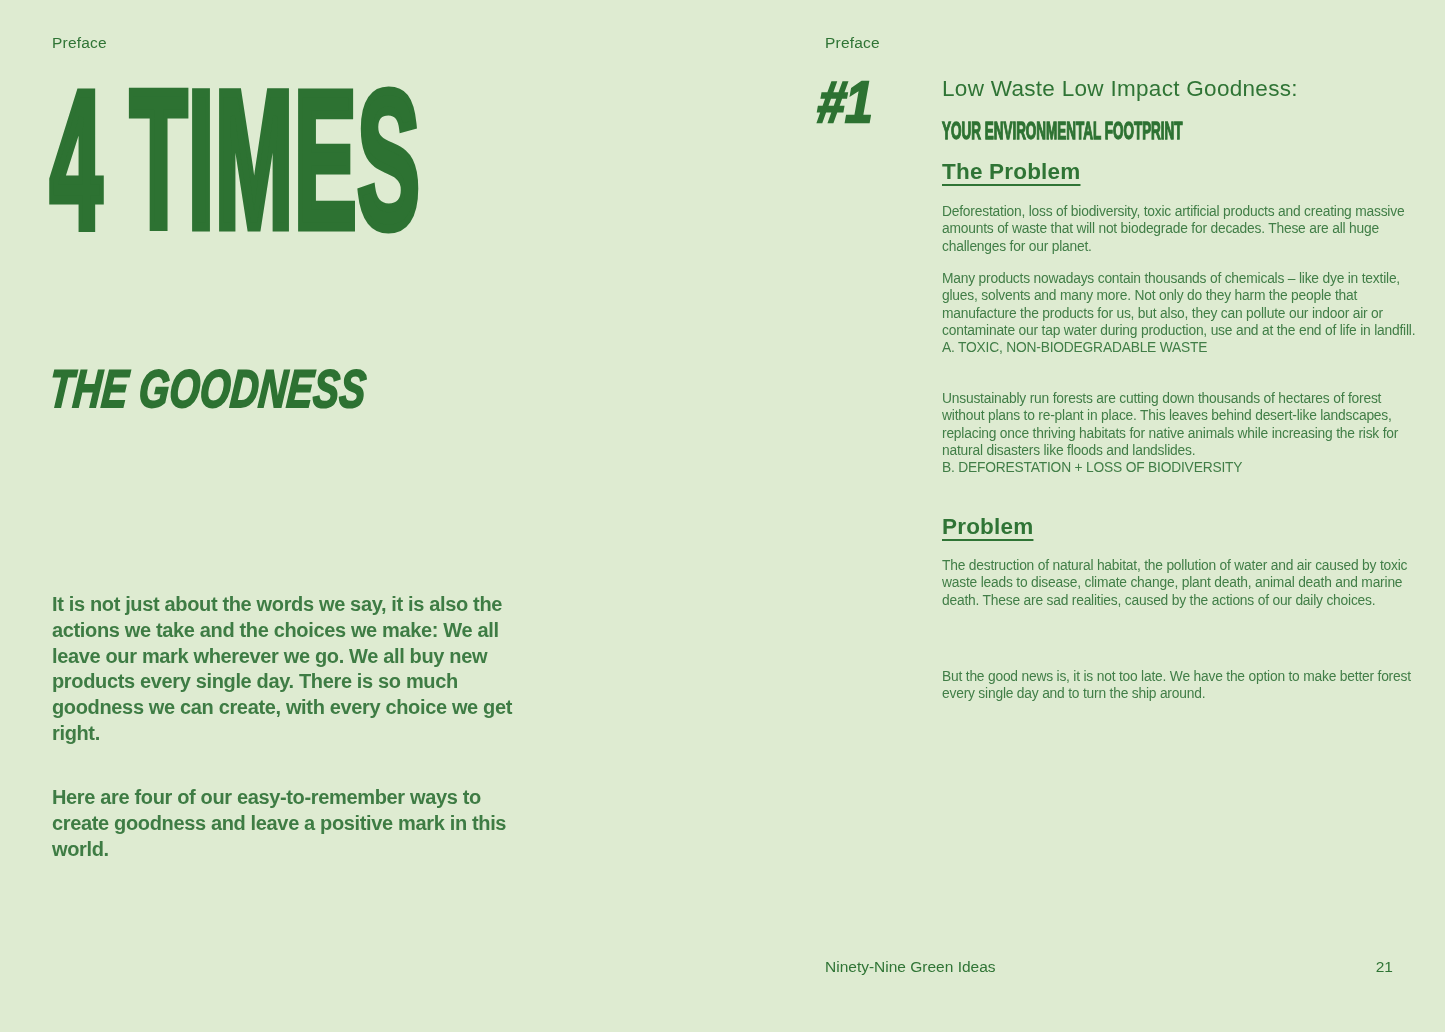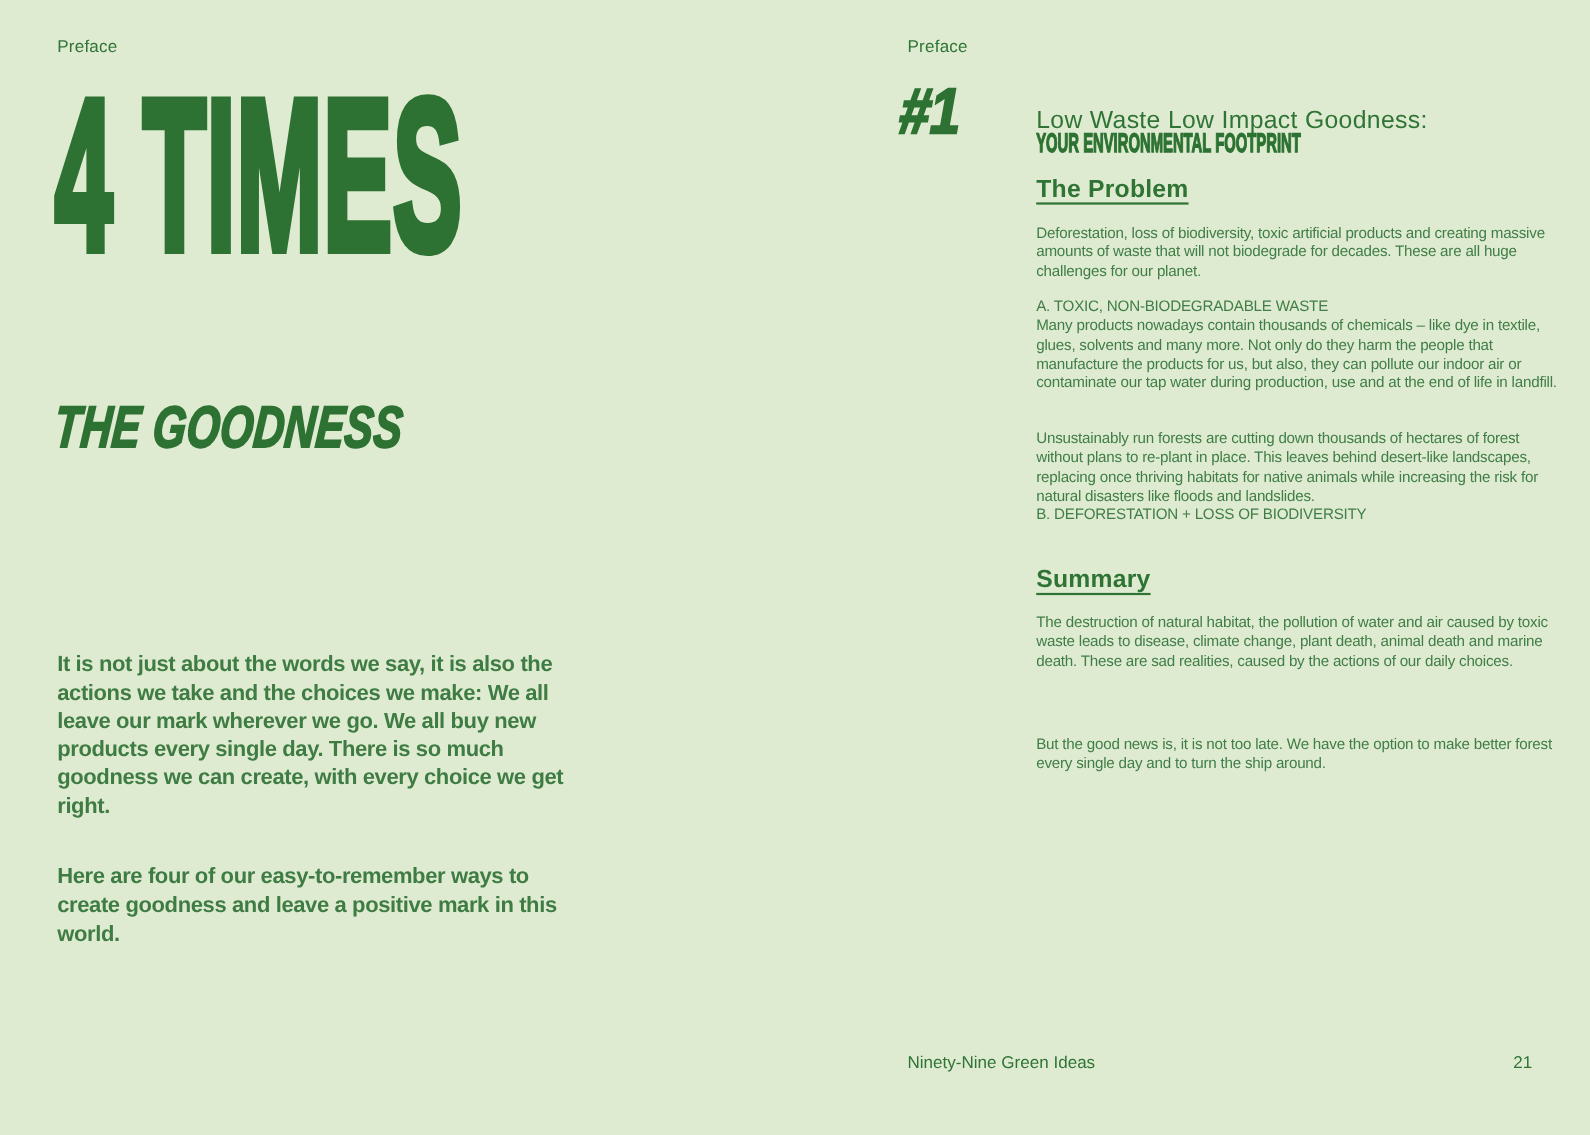--- a/index.html
+++ b/index.html
@@ -80,21 +80,20 @@
     transform-origin:0 0;
     -webkit-text-stroke:2.5px var(--display);
   }
   .kicker{
     left:942px;top:75px;
     font-size:22.5px;
     line-height:27px;
     letter-spacing:.3px;
     color:var(--ink-dark);
     white-space:nowrap;
-    margin-top:20px;
   }
   .kicker-sub{
     left:942px;top:116px;
     color:var(--display);
     font-size:24.5px;
     line-height:29.4px;
     font-weight:700;
     white-space:nowrap;
   }
   .kicker-sub .stretch{
@@ -164,30 +163,30 @@
 
     <div class="abs kicker-sub">
       <span class="stretch">YOUR ENVIRONMENTAL FOOTPRINT</span>
     </div>
 
     <h3 class="abs section-heading heading-problem">The Problem</h3>
 
     <p class="abs body-col p-intro">Deforestation, loss of biodiversity, toxic artificial products and creating massive amounts of waste that will not biodegrade for decades. These are all huge challenges for our planet.</p>
 
     <div class="abs body-col p-item-a">
+      <div>Many products nowadays contain thousands of chemicals – like dye in textile, glues, solvents and many more. Not only do they harm the people that manufacture the products for us, but also, they can pollute our indoor air or contaminate our tap water during production, use and at the end of life in landfill.</div>
       <div>A. TOXIC, NON-BIODEGRADABLE WASTE</div>
-      <div>Many products nowadays contain thousands of chemicals – like dye in textile, glues, solvents and many more. Not only do they harm the people that manufacture the products for us, but also, they can pollute our indoor air or contaminate our tap water during production, use and at the end of life in landfill.</div>
     </div>
 
     <div class="abs body-col p-item-b">
       <div>Unsustainably run forests are cutting down thousands of hectares of forest without plans to re-plant in place. This leaves behind desert-like landscapes, replacing once thriving habitats for native animals while increasing the risk for natural disasters like floods and landslides.</div>
       <div>B. DEFORESTATION + LOSS OF BIODIVERSITY</div>
     </div>
 
-    <h3 class="abs section-heading heading-summary">Summary</h3>
+    <h3 class="abs section-heading heading-summary">Problem</h3>
 
     <p class="abs body-col p-sum-1">The destruction of natural habitat, the pollution of water and air caused by toxic waste leads to disease, climate change, plant death, animal death and marine death. These are sad realities, caused by the actions of our daily choices.</p>
 
     <p class="abs body-col p-sum-2">But the good news is, it is not too late. We have the option to make better forest every single day and to turn the ship around.</p>
   </section>
 
   <footer>
     <div class="abs footer-title">Ninety-Nine Green Ideas</div>
     <div class="abs footer-page">21</div>
   </footer>

